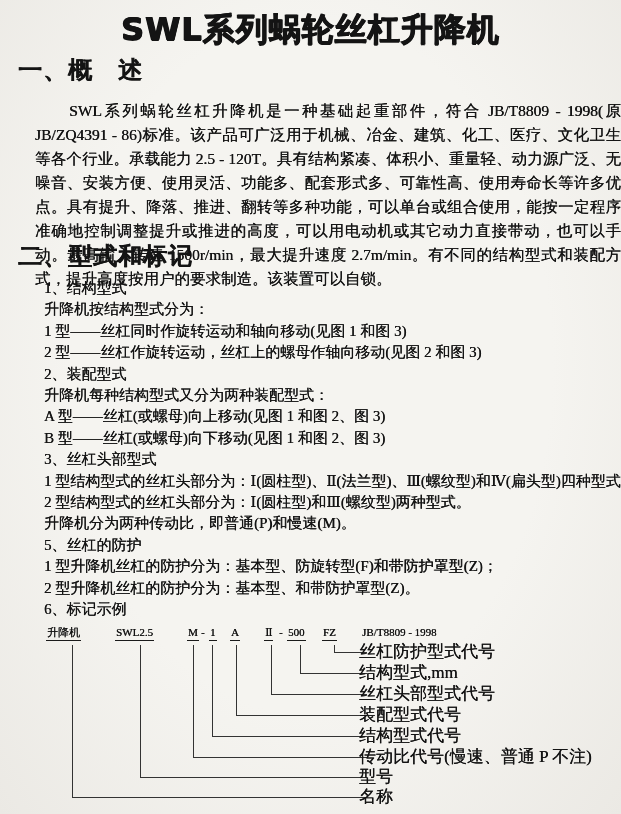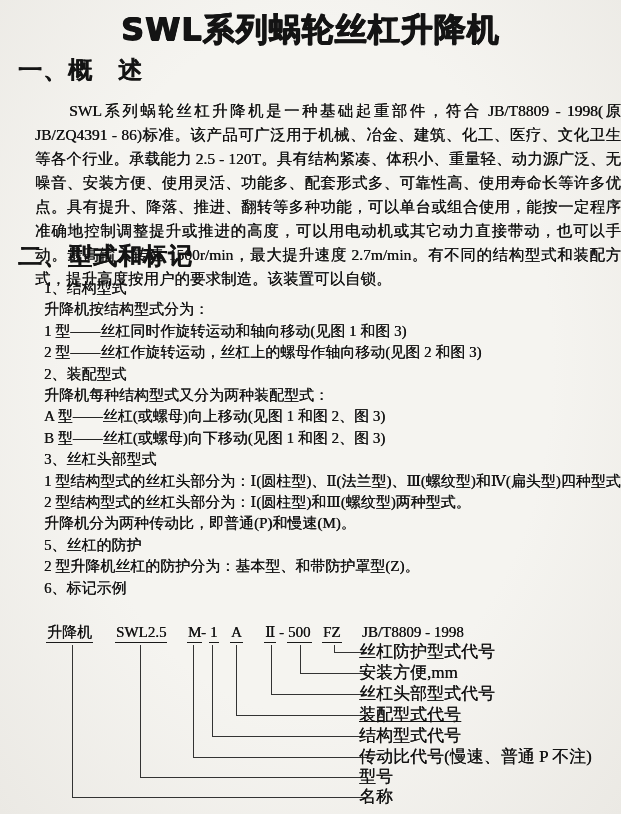--- a/index.html
+++ b/index.html
@@ -35,21 +35,21 @@
   }
   .type-list{
     position:absolute;top:278px;left:44px;width:577px;
     font-size:15px;line-height:21.4px;
     text-shadow:0.3px 0 0 currentColor;
   }
   .type-list .line{white-space:nowrap;}
   
   .code-part{
     position:absolute;
-    font-size:15px;line-height:17px;
+    font-size:11px;line-height:17px;
     text-shadow:0.3px 0 0 currentColor;
     white-space:nowrap;
   }
   .u{border-bottom:1.6px solid #1a1a1a;padding:0 1px 2px 1px;}
   .vline{position:absolute;width:1.3px;background:#333;}
   .hline{position:absolute;height:1.3px;background:#333;}
   .dlabel{
     position:absolute;left:359px;
     font-size:17px;line-height:20px;white-space:nowrap;
     text-shadow:0.3px 0 0 currentColor;
@@ -75,20 +75,21 @@
     <div class="line">2 型——丝杠作旋转运动，丝杠上的螺母作轴向移动(见图 2 和图 3)</div>
     <div class="line">2、装配型式</div>
     <div class="line">升降机每种结构型式又分为两种装配型式：</div>
     <div class="line">A 型——丝杠(或螺母)向上移动(见图 1 和图 2、图 3)</div>
     <div class="line">B 型——丝杠(或螺母)向下移动(见图 1 和图 2、图 3)</div>
     <div class="line">3、丝杠头部型式</div>
     <div class="line">1 型结构型式的丝杠头部分为：Ⅰ(圆柱型)、Ⅱ(法兰型)、Ⅲ(螺纹型)和Ⅳ(扁头型)四种型式。</div>
     <div class="line">2 型结构型式的丝杠头部分为：Ⅰ(圆柱型)和Ⅲ(螺纹型)两种型式。</div>
     <div class="line">升降机分为两种传动比，即普通(P)和慢速(M)。</div>
     <div class="line">5、丝杠的防护</div>
+    <div class="line">1 型升降机丝杠的防护分为：基本型、防旋转型(F)和带防护罩型(Z)；</div>
     <div class="line">2 型升降机丝杠的防护分为：基本型、和带防护罩型(Z)。</div>
     <div class="line">6、标记示例</div>
   </div>
 
   <div>
 
     <span class="code-part" style="top:624px;left:46px;"><span class="u">升降机</span></span>
     <span class="code-part" style="top:624px;left:115px;"><span class="u">SWL2.5</span></span>
     <span class="code-part" style="top:624px;left:187px;"><span class="u">M</span></span>
     <span class="code-part" style="top:624px;left:201px;"><span>-</span></span>
@@ -112,22 +113,22 @@
     <div class="hline" style="left:334px;top:652px;width:33px;"></div>
     <div class="hline" style="left:300px;top:673px;width:67px;"></div>
     <div class="hline" style="left:271px;top:694px;width:96px;"></div>
     <div class="hline" style="left:236px;top:715px;width:131px;"></div>
     <div class="hline" style="left:212px;top:736px;width:155px;"></div>
     <div class="hline" style="left:193px;top:757px;width:174px;"></div>
     <div class="hline" style="left:140px;top:777px;width:227px;"></div>
     <div class="hline" style="left:72px;top:797px;width:295px;"></div>
 
     <div class="dlabel" style="top:642px;">丝杠防护型式代号</div>
-    <div class="dlabel" style="top:663px;">安装方便,mm</div>
+    <div class="dlabel" style="top:663px;">结构型式,mm</div>
     <div class="dlabel" style="top:684px;">丝杠头部型式代号</div>
-    <div class="dlabel" style="top:705px;text-decoration:underline;">装配型式代号</div>
+    <div class="dlabel" style="top:705px;">装配型式代号</div>
     <div class="dlabel" style="top:726px;">结构型式代号</div>
     <div class="dlabel" style="top:747px;">传动比代号(慢速、普通 P 不注)</div>
     <div class="dlabel" style="top:767px;">型号</div>
     <div class="dlabel" style="top:787px;">名称</div>
 
   </div>
 </div>
 
 </body></html>

